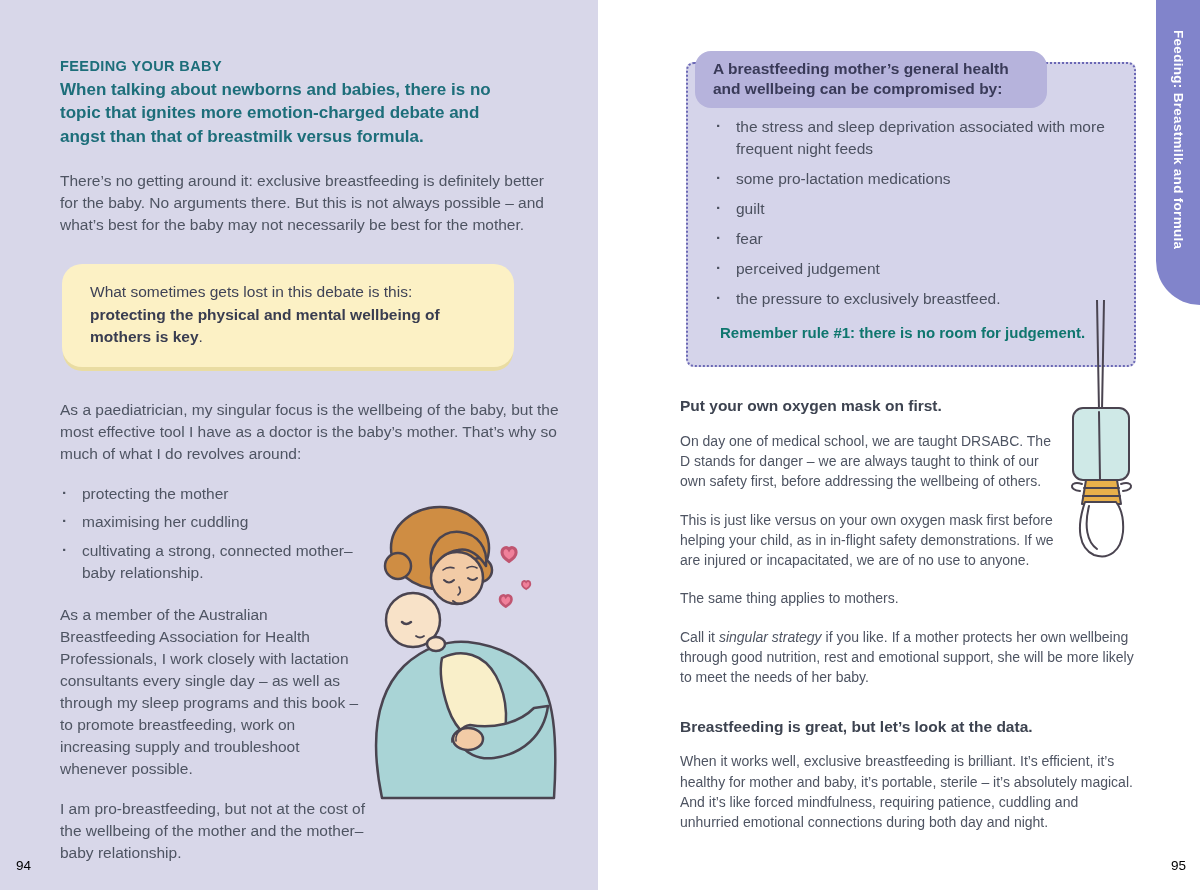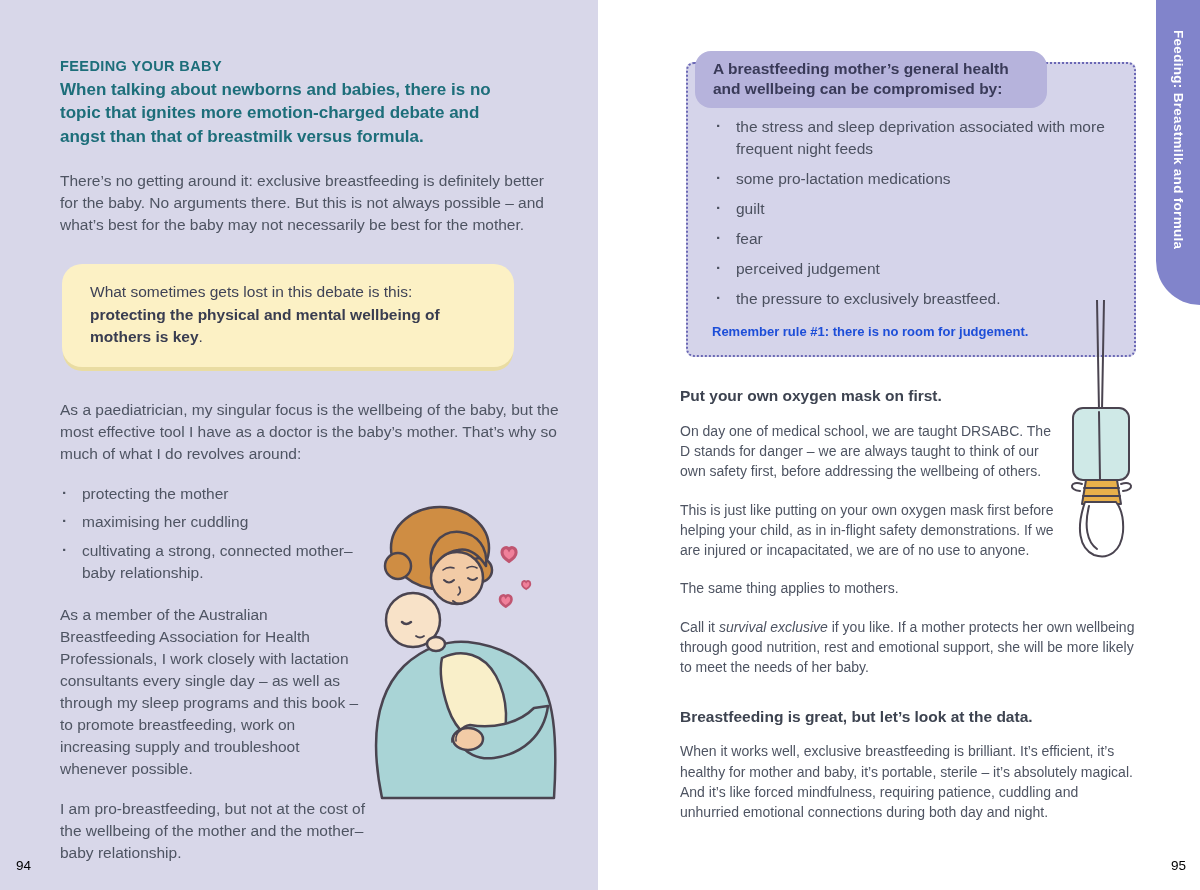--- a/index.html
+++ b/index.html
@@ -23,21 +23,21 @@
   .page-num.right{right:14px;}
   .mother-illo{position:absolute;left:356px;top:490px;width:210px;height:310px;}
 
   
   .right-page{position:absolute;left:598px;top:0;width:602px;height:890px;background:#ffffff;box-sizing:border-box;padding:62px 64px 0 82px;}
   .purple-callout{position:relative;box-sizing:border-box;width:450px;margin-left:6px;background:#d5d4ea;border:2px dotted #6b68b5;border-radius:8px;padding:52px 24px 16px 24px;}
   .callout-pill{position:absolute;top:-13px;left:7px;max-width:318px;background:#b6b3dc;border-radius:16px;padding:8px 16px 9px 18px;color:#393a58;font-weight:700;font-size:15.5px;line-height:1.3;}
   .purple-bullets{list-style:none;margin:0 0 14px 0;padding:0;}
   .purple-bullets li{position:relative;padding-left:24px;color:#4b505f;font-size:15.5px;line-height:1.42;margin-bottom:8px;}
   .purple-bullets li::before{content:"\00B7";position:absolute;left:4px;top:-1px;font-weight:700;color:#4b505f;}
-  .callout-footer{color:#1d4ed8;font-weight:700;font-size:13px;margin:0;}
+  .callout-footer{color:#0f766e;font-weight:700;font-size:15px;margin:8px;}
   .r-heading{color:#3d4350;font-size:15.5px;font-weight:700;line-height:1.4;margin:28px 0 14px 0;}
   .r-para{color:#4e5462;font-size:14px;line-height:1.45;margin:0 0 18px 0;}
   .mask-spacer{float:right;width:78px;height:252px;}
   .mask-illo{position:absolute;left:458px;top:300px;width:90px;height:260px;}
   .chapter-tab{position:absolute;right:0;top:0;width:44px;height:305px;background:#8184cb;border-radius:0 0 0 44px;display:flex;align-items:center;justify-content:center;}
   .chapter-tab span{writing-mode:vertical-rl;text-orientation:mixed;color:#ffffff;font-size:13.5px;font-weight:600;letter-spacing:0.3px;padding-bottom:26px;}
 </style>
 </head>
 <body>
 
@@ -108,23 +108,23 @@
         <li>perceived judgement</li>
         <li>the pressure to exclusively breastfeed.</li>
       </ul>
       <p class="callout-footer">Remember rule #1: there is no room for judgement.</p>
     </div>
 
     <div class="mask-spacer"></div>
 
     <p class="r-heading">Put your own oxygen mask on first.</p>
     <p class="r-para">On day one of medical school, we are taught DRSABC. The D stands for danger – we are always taught to think of our own safety first, before addressing the wellbeing of others.</p>
-    <p class="r-para">This is just like putting on your own oxygen mask first before helping your child, as in in-flight safety demonstrations. If we are injured or incapacitated, we are of no use to anyone.</p>
+    <p class="r-para">This is just like versus on your own oxygen mask first before helping your child, as in in-flight safety demonstrations. If we are injured or incapacitated, we are of no use to anyone.</p>
     <p class="r-para">The same thing applies to mothers.</p>
-    <p class="r-para"><span>Call it </span><em>survival exclusive</em><span> if you like. If a mother protects her own wellbeing through good nutrition, rest and emotional support, she will be more likely to meet the needs of her baby.</span></p>
+    <p class="r-para"><span>Call it </span><em>singular strategy</em><span> if you like. If a mother protects her own wellbeing through good nutrition, rest and emotional support, she will be more likely to meet the needs of her baby.</span></p>
     <p class="r-heading">Breastfeeding is great, but let’s look at the data.</p>
     <p class="r-para">When it works well, exclusive breastfeeding is brilliant. It’s efficient, it’s healthy for mother and baby, it’s portable, sterile – it’s absolutely magical. And it’s like forced mindfulness, requiring patience, cuddling and unhurried emotional connections during both day and night.</p>
 
     <div class="mask-illo">
       <svg viewBox="0 0 90 260" width="90" height="260">
         <g stroke="#4a4450" stroke-width="2" fill="none" stroke-linecap="round" stroke-linejoin="round">
           <path d="M41,0 L43,110"></path>
           <path d="M48,0 L46,110"></path>
           <rect x="17" y="108" width="56" height="72" rx="10" fill="#cfe9e7"></rect>
           <path d="M43,112 L44,180"></path>

